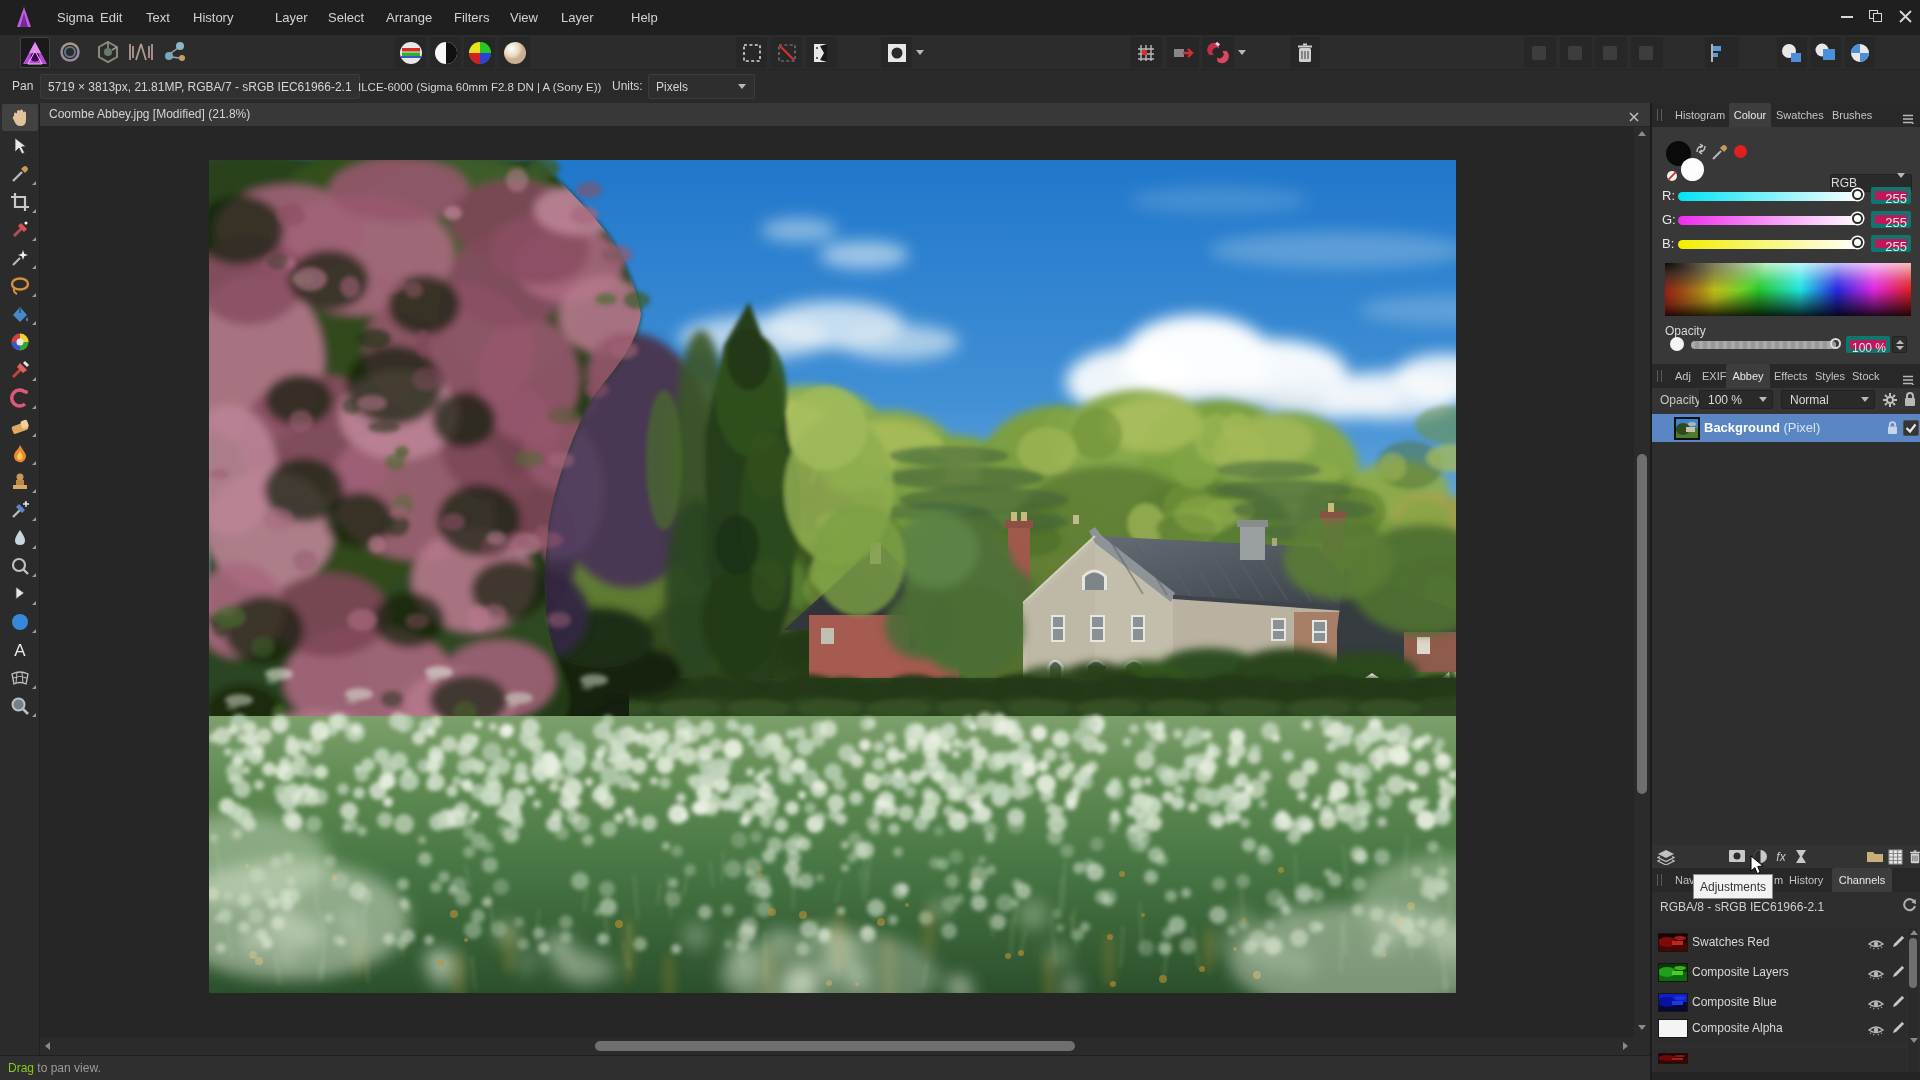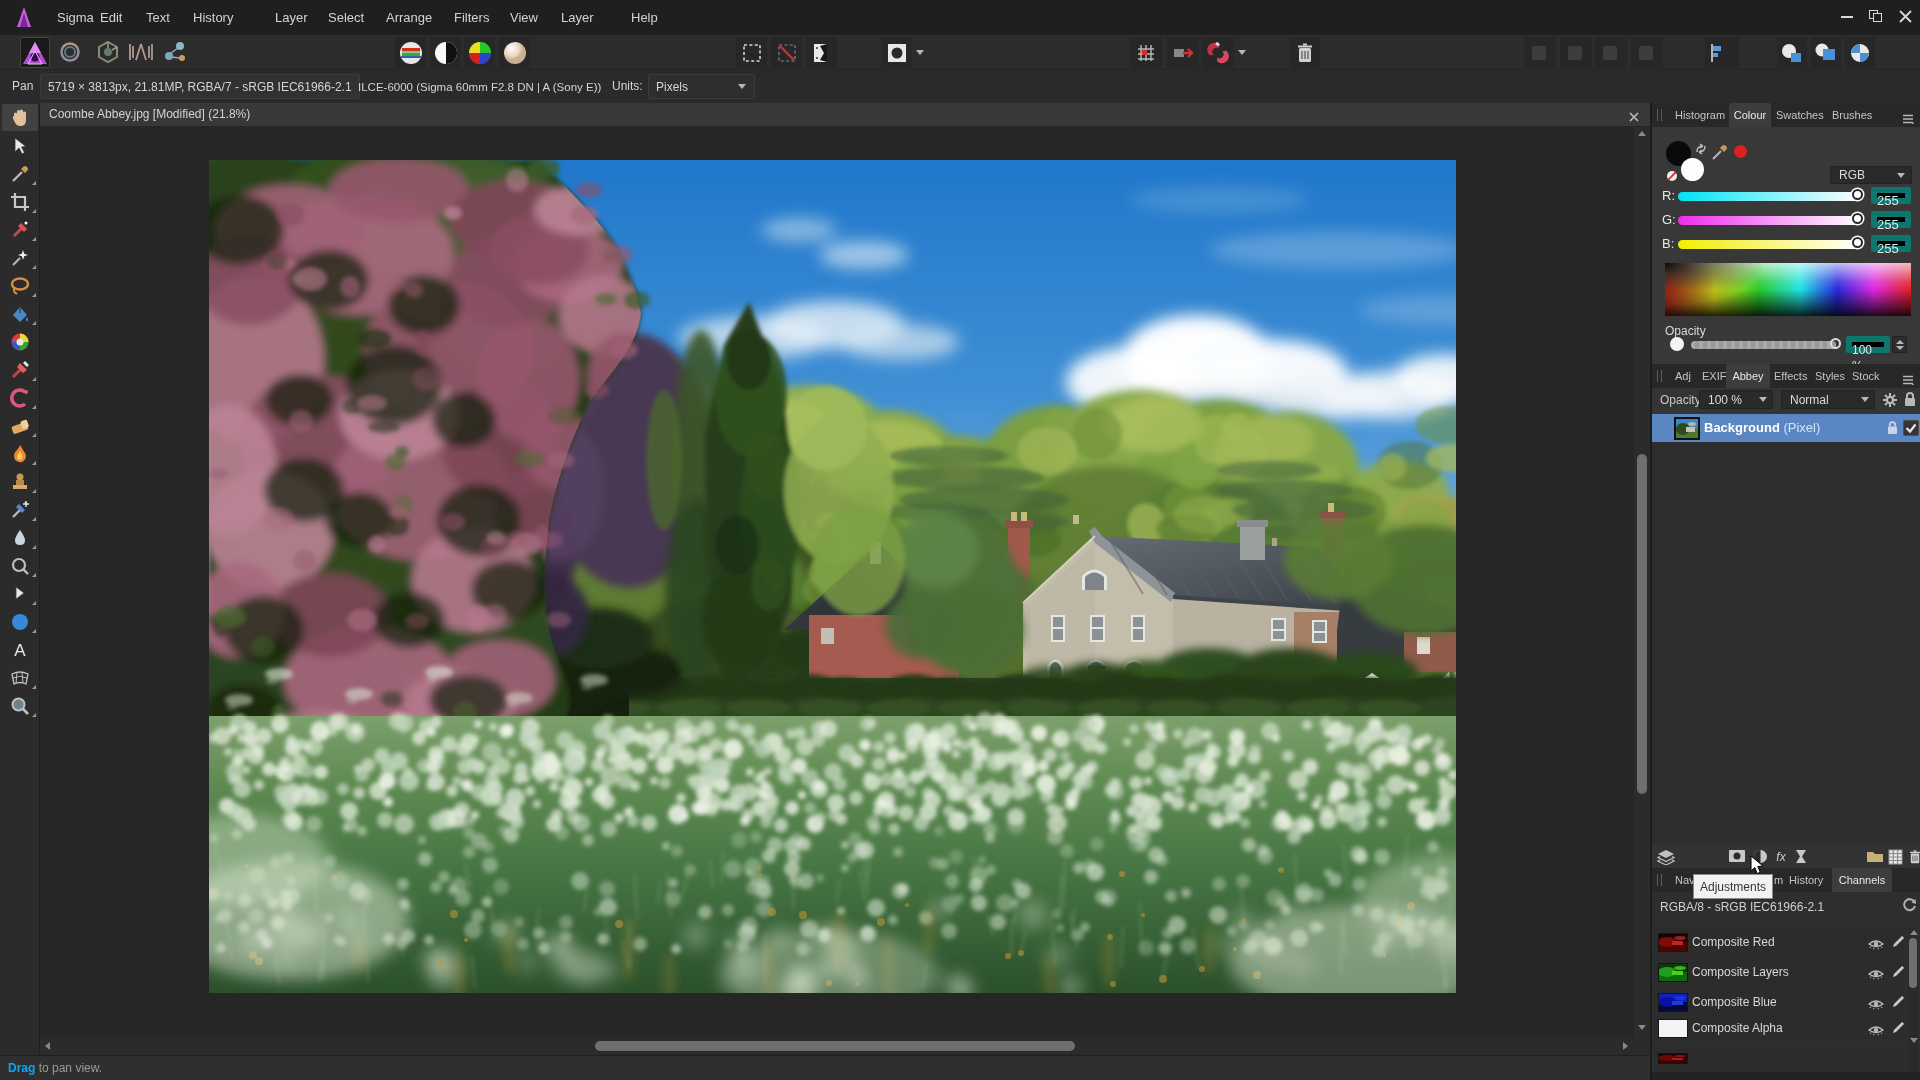--- a/index.html
+++ b/index.html
@@ -19,21 +19,21 @@
 #vscroll{position:absolute;left:1634px;top:127px;width:16px;height:910px;background:#2b2b2b}
 #hscroll{position:absolute;left:40px;top:1037px;width:1610px;height:18px;background:#2b2b2b}
 #statusbar{position:absolute;left:0;top:1055px;width:1650px;height:25px;background:#2f2f2f;border-top:1px solid #1f1f1f;color:#9a9a9a;font-size:12px;line-height:24px}
 #rpanel{position:absolute;left:1650px;top:103px;width:270px;height:977px;background:#353535;border-left:2px solid #1c1c1c}
 .ptabs{position:absolute;left:0;width:268px;height:24px;background:#282828}
 .ptab{position:absolute;top:0;height:24px;line-height:24px;font-size:11px;color:#c4c4c4;white-space:nowrap}
 .ptab.on{background:#3d3d3d;color:#e8e8e8;border-radius:2px 2px 0 0}
 .grip{position:absolute;left:5px;top:6px;width:5px;height:12px;border-left:1.5px solid #5a5a5a;border-right:1.5px solid #5a5a5a}
 .dd{position:absolute;background:#2a2a2a;border:1px solid #222;border-radius:2px;color:#dcdcdc;font-size:12px}
 .ddarrow{position:absolute;width:0;height:0;border-left:4.5px solid transparent;border-right:4.5px solid transparent;border-top:5px solid #b8b8b8}
-.vbox{position:absolute;background:#000000;border:6px solid #0f766e;border-radius:2px;color:#e4e4e4;font-size:13px;text-align:left}
+.vbox{position:absolute;background:#be185d;border:4px solid #0f766e;border-radius:2px;color:#e4e4e4;font-size:13px;text-align:right}
 .slider{position:absolute;height:9px;border-radius:4.5px}
 .knob{position:absolute;width:11px;height:11px;border-radius:50%;background:#fff;border:2px solid #2a2a2a;box-shadow:0 0 0 1.5px #fff}
 .ch-row{position:absolute;left:2px;width:252px;height:28px;background:#2c2c2c}
 .ch-row .nm{position:absolute;left:38px;top:7px;font-size:12px;color:#d8d8d8}
 .thumbbox{position:absolute;left:4px;top:5px;border:1px solid #151515;line-height:0}
 </style></head><body>
 <div id="menubar">
     <div class="abs" style="left:16px;top:6px"><svg width="16" height="22" viewBox="0 0 16 22" style="" xmlns="http://www.w3.org/2000/svg">
         <polygon points="8,1 15,21 1,21" fill="#c060e0"></polygon>
         <polygon points="8,7 12,21 4,21" fill="#7a2898"></polygon>
@@ -1857,21 +1857,21 @@
 <div id="vscroll">
     <div class="abs" style="left:3px;top:327px;width:10px;height:340px;background:#6f6f6f;border-radius:5px"></div>
     <div class="abs" style="left:4px;top:4px;width:0;height:0;border-left:4px solid transparent;border-right:4px solid transparent;border-bottom:5px solid #8a8a8a"></div>
     <div class="abs" style="left:4px;top:898px;width:0;height:0;border-left:4px solid transparent;border-right:4px solid transparent;border-top:5px solid #8a8a8a"></div>
   </div>
 <div id="hscroll">
     <div class="abs" style="left:555px;top:4px;width:480px;height:10px;background:#6f6f6f;border-radius:5px"></div>
     <div class="abs" style="left:5px;top:5px;width:0;height:0;border-top:4px solid transparent;border-bottom:4px solid transparent;border-right:5px solid #8a8a8a"></div>
     <div class="abs" style="left:1583px;top:5px;width:0;height:0;border-top:4px solid transparent;border-bottom:4px solid transparent;border-left:5px solid #8a8a8a"></div>
   </div>
-<div id="statusbar"><span style="margin-left:8px;color:#0ea5e9;font-weight:bold">Drag</span> to pan view.</div>
+<div id="statusbar"><span style="margin-left:8px;color:#84cc16;font-weight:normal">Drag</span> to pan view.</div>
 <div id="rpanel">
     <div class="ptabs" style="top:0">
       <div class="grip"></div>
       <div class="ptab on" style="left:77px;width:42px;text-align:center">Colour</div>
       <div class="ptab" style="left:23px">Histogram</div>
       <div class="ptab" style="left:124px">Swatches</div>
       <div class="ptab" style="left:180px">Brushes</div>
       <div class="abs" style="left:250px;top:7px"><svg width="12" height="10" viewBox="0 0 12 10" style="" xmlns="http://www.w3.org/2000/svg">
           <path d="M1,1.5 H11 M1,5 H11 M1,8.5 H11" stroke="#b8b8b8" stroke-width="1.6"></path>
           <circle cx="11" cy="9.5" r="0.8" fill="#b8b8b8"></circle>
@@ -1886,21 +1886,21 @@
         </svg></div>
       <div class="abs" style="left:14px;top:41px"><svg width="12" height="12" viewBox="0 0 12 12" style="" xmlns="http://www.w3.org/2000/svg">
           <circle cx="6" cy="6" r="5" fill="#f0f0f0"></circle>
           <line x1="2.2" y1="9.8" x2="9.8" y2="2.2" stroke="#d03030" stroke-width="1.8"></line>
         </svg></div>
       <div class="abs" style="left:59px;top:14px"><svg width="20" height="20" viewBox="0 0 20 20" style="" xmlns="http://www.w3.org/2000/svg">
           <line x1="2" y1="18" x2="10" y2="10" stroke="#b8b8b8" stroke-width="2"></line>
           <path d="M9,7 L13,11 L15,9 Q17,7 15,5 Q13,3 11,5 Z" fill="#c89858"></path>
         </svg></div>
       <div class="abs" style="left:82px;top:18px;width:13px;height:13px;border-radius:50%;background:#e02020"></div>
-      <div class="dd" style="left:178px;top:39px;width:82px;height:18px;line-height:17px;padding-left:8px">RGB</div>
+      <div class="dd" style="left:178px;top:47px;width:82px;height:18px;line-height:17px;">RGB</div>
       <div class="ddarrow" style="left:245px;top:46px"></div>
       <div class="abs" style="left:10px;top:61px;font-size:13px;color:#e8e8e8">R:</div>
       <div class="slider" style="left:26px;top:65px;width:183px;background:linear-gradient(90deg,#00e4f4,#ffffff)"></div>
       <div class="knob" style="left:200px;top:62px"></div>
       <div class="vbox" style="left:219px;top:60px;width:40px;height:17px;line-height:16px">255</div>
       <div class="abs" style="left:10px;top:85px;font-size:13px;color:#e8e8e8">G:</div>
       <div class="slider" style="left:26px;top:89px;width:183px;background:linear-gradient(90deg,#ee2cee,#ffffff)"></div>
       <div class="knob" style="left:200px;top:86px"></div>
       <div class="vbox" style="left:219px;top:84px;width:40px;height:17px;line-height:16px">255</div>
       <div class="abs" style="left:10px;top:109px;font-size:13px;color:#e8e8e8">B:</div>
@@ -2024,21 +2024,21 @@
           <polygon points="13.5,1 14,6 9.5,4.5" fill="#b0b0b0"></polygon>
         </svg></div>
       <div class="ch-row" style="top:36px">
         <div class="thumbbox"><svg width="28" height="17" xmlns="http://www.w3.org/2000/svg">
             <rect width="28" height="17" fill="#1d0202"></rect>
             <rect y="8" width="28" height="9" fill="#4a0505"></rect>
             <ellipse cx="8" cy="8" rx="9" ry="5" fill="#7e0a0a"></ellipse>
             <rect x="13" y="7" width="11" height="4" fill="#c62222"></rect>
             <ellipse cx="21" cy="4" rx="6" ry="2" fill="#c62222" opacity="0.8"></ellipse>
           </svg></div>
-        <div class="nm">Composite Red</div>
+        <div class="nm">Swatches Red</div>
         <div class="abs" style="left:214px;top:8px"><svg width="16" height="12" viewBox="0 0 16 12" style="" xmlns="http://www.w3.org/2000/svg">
             <path d="M1,6 Q8,0 15,6 Q8,11 1,6 Z" fill="none" stroke="#b8b8b8" stroke-width="1.4"></path>
             <circle cx="8" cy="6" r="2.2" fill="#b8b8b8"></circle>
             <path d="M3,8.5 L2,10 M6,9.8 L5.6,11.3 M10,9.8 L10.4,11.3 M13,8.5 L14,10" stroke="#b8b8b8" stroke-width="1"></path>
           </svg></div>
         <div class="abs" style="left:237px;top:7px"><svg width="14" height="14" viewBox="0 0 14 14" style="" xmlns="http://www.w3.org/2000/svg">
             <path d="M2,12 L3,9 L10,2 L12,4 L5,11 Z" fill="#c8c8c8"></path>
             <path d="M10,2 L12,4 L13,3 L11,1 Z" fill="#e8e8e8"></path>
           </svg></div>
       </div>

